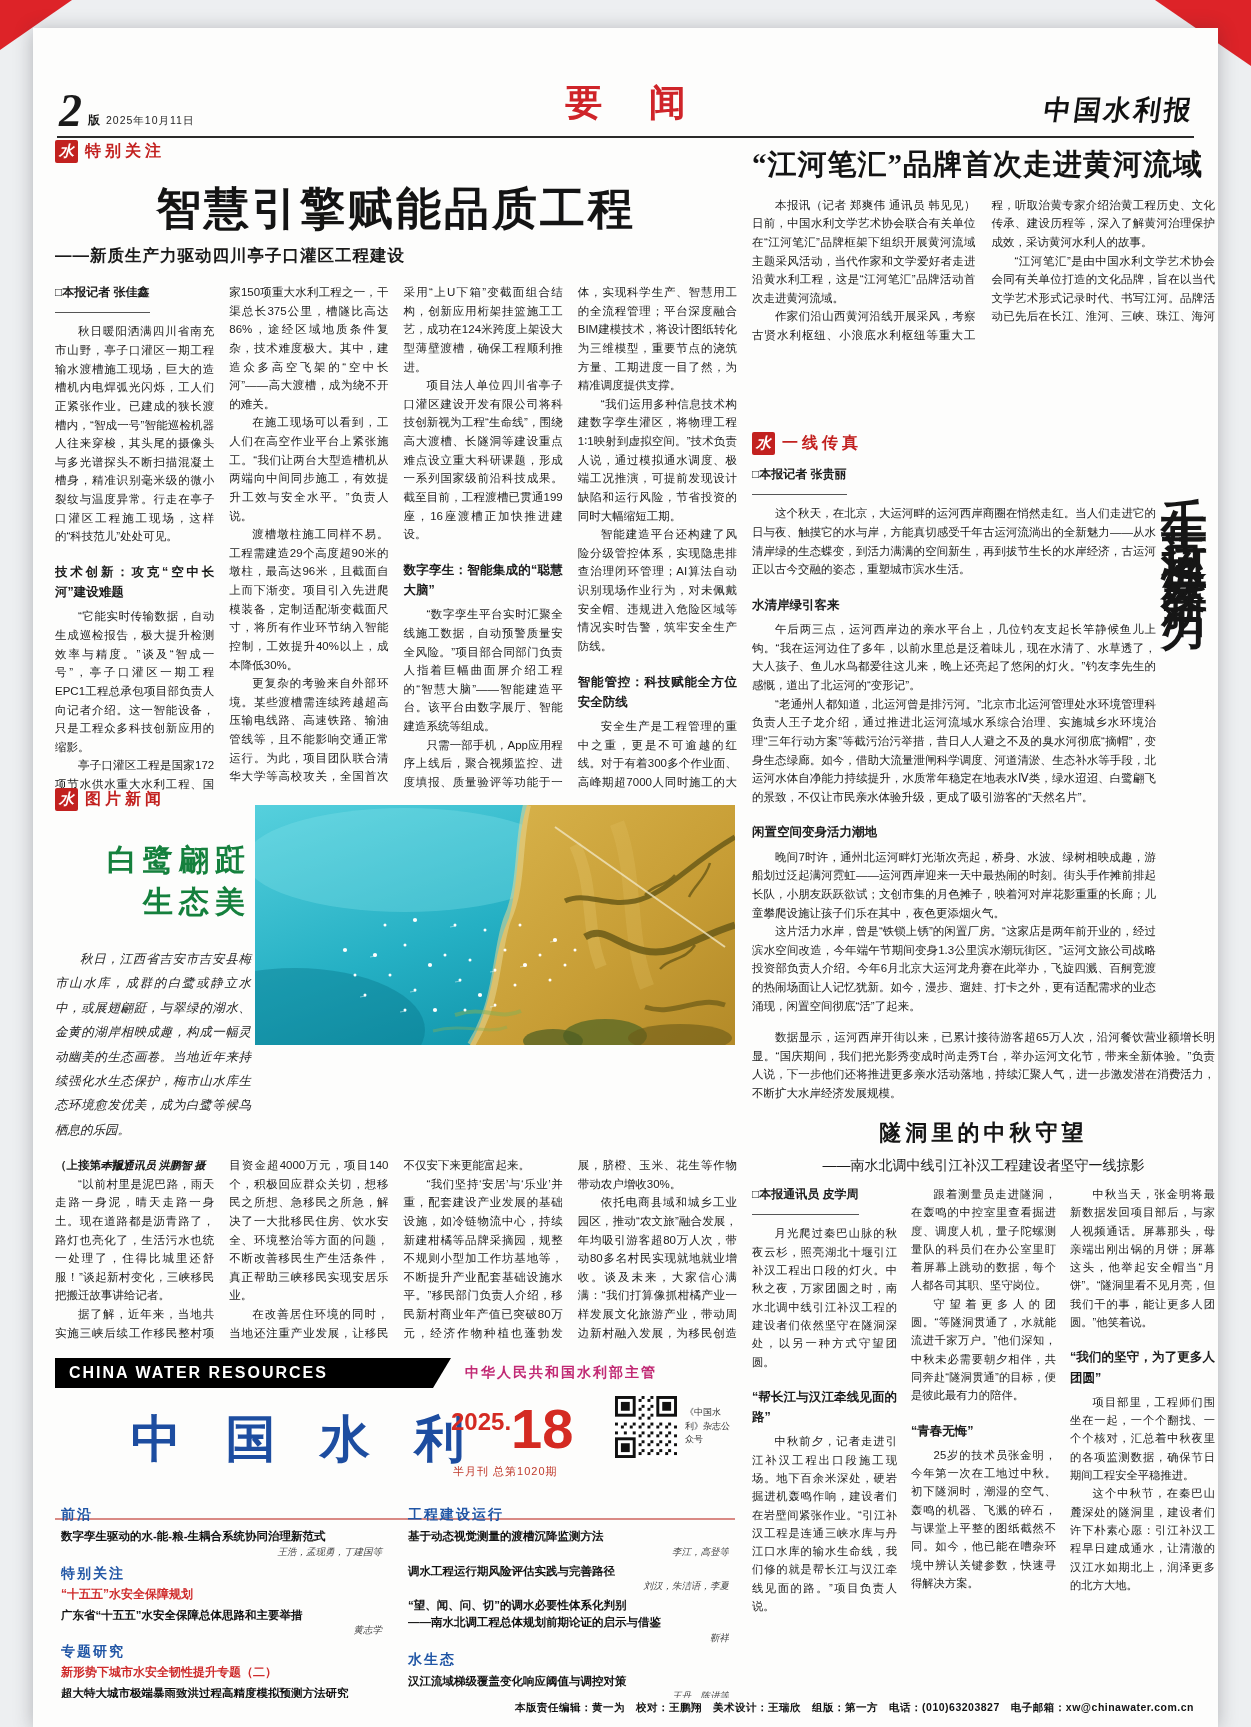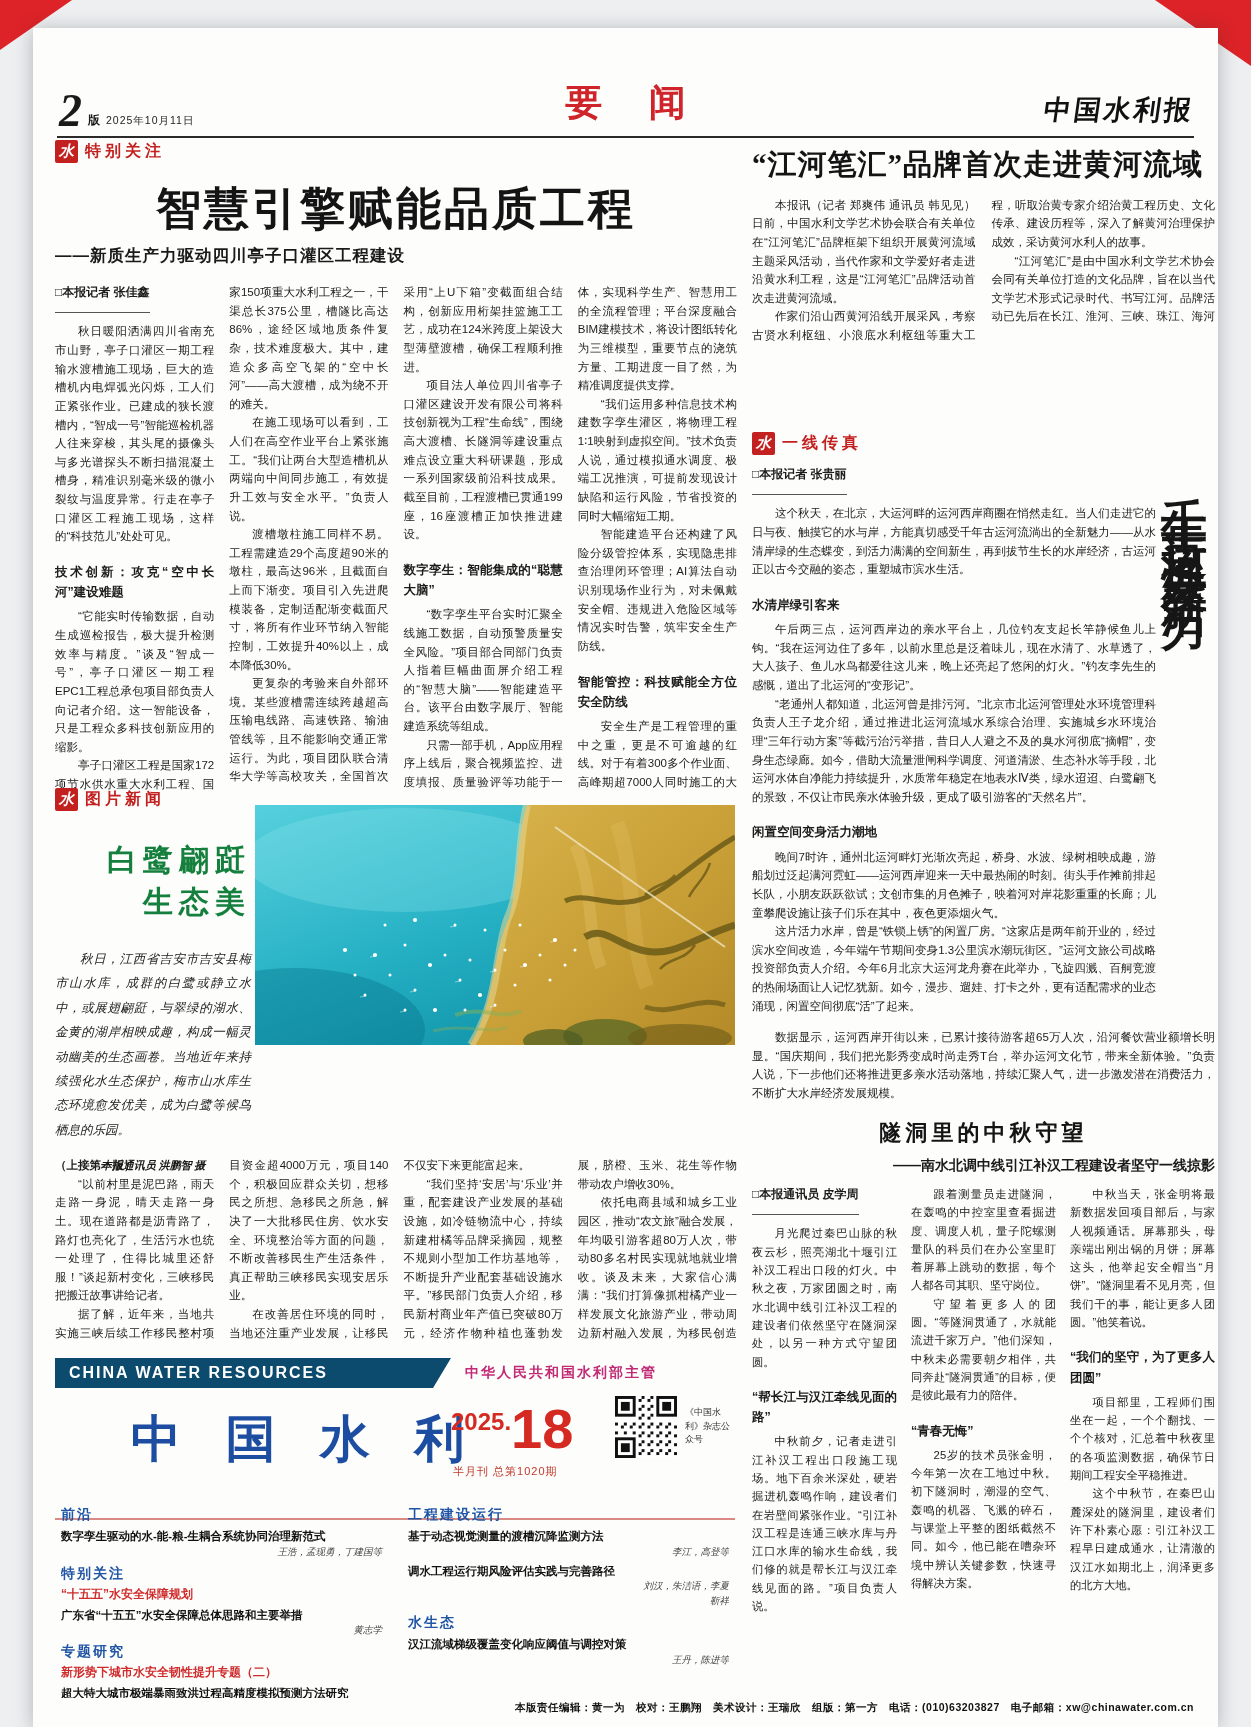--- a/index.html
+++ b/index.html
@@ -66,27 +66,27 @@
         box-shadow:inset 0 0 0 1px rgba(0,0,0,.08)}
   .photo svg{display:block}
 
   
   .continued{position:absolute;left:22px;top:1128px;width:682px}
   #continued-body{column-count:4;column-gap:15px;height:194px;overflow:hidden}
 
   
   .tunnel{position:absolute;left:719px;top:1086px;width:463px}
   .tunnel h2{margin:4px;text-align:center;font-size:22px;font-weight:900;letter-spacing:4px;color:#141414}
-  .tunnel .dek{text-align:right;font-size:14px;font-weight:700;margin:9px 0 10px}
+  .tunnel .dek{text-align:center;font-size:14px;font-weight:400;margin:9px 0 10px}
   #tunnel-body{column-count:3;column-gap:14px;height:452px;overflow:hidden;font-size:11.3px}
 
   
   .magazine{position:absolute;left:22px;top:1330px;width:680px;height:344px}
   .mag-banner{position:relative;height:30px}
-  .mag-banner-red{position:absolute;left:0;top:0;height:30px;width:396px;background:#0c4a6e;
+  .mag-banner-red{position:absolute;left:0;top:0;height:30px;width:396px;background:#000000;
         clip-path:polygon(0 0,100% 0,calc(100% - 18px) 100%,0 100%);color:#fff;display:flex;align-items:center;
         padding-left:14px;font-weight:800;font-size:16px;letter-spacing:2px;box-sizing:border-box}
   .mag-banner-cn{position:absolute;left:410px;top:0;height:30px;display:flex;align-items:center;
         color:#c12a74;font-weight:800;font-size:14px;letter-spacing:2px}
   .mag-head{position:relative;height:98px}
   .mag-title{position:absolute;left:76px;top:18px;color:#1d4da0;font:900 50px "Liberation Serif","DejaVu Serif",serif;
         letter-spacing:16px;white-space:nowrap}
   .mag-issue{position:absolute;left:396px;top:16px;color:#d42a22;white-space:nowrap}
   .mag-issue .y{font-size:24px;font-weight:700;vertical-align:18px}
   .mag-issue .n{font-size:56px;font-weight:800;line-height:.9}
@@ -367,20 +367,22 @@
             <div class="toc-item">超大特大城市极端暴雨致洪过程高精度模拟预测方法研究</div>
           </div>
         </div>
       <div class="toc-col" id="toc-col-1">
           <div class="toc-sec">
             <div class="toc-name">工程建设运行</div>
             <div class="toc-item">基于动态视觉测量的渡槽沉降监测方法</div>
             <div class="toc-auth">李江，高登等</div>
             <div class="toc-item">调水工程运行期风险评估实践与完善路径</div>
             <div class="toc-auth">刘汉，朱洁语，李夏</div>
+            <div class="toc-item">“望、闻、问、切”的调水必要性体系化判别
+——南水北调工程总体规划前期论证的启示与借鉴</div>
             <div class="toc-auth">靳祥</div>
           </div>
           <div class="toc-sec">
             <div class="toc-name">水生态</div>
             <div class="toc-item">汉江流域梯级覆盖变化响应阈值与调控对策</div>
             <div class="toc-auth">王丹，陈进等</div>
           </div>
         </div>
     </div>
   </div>

